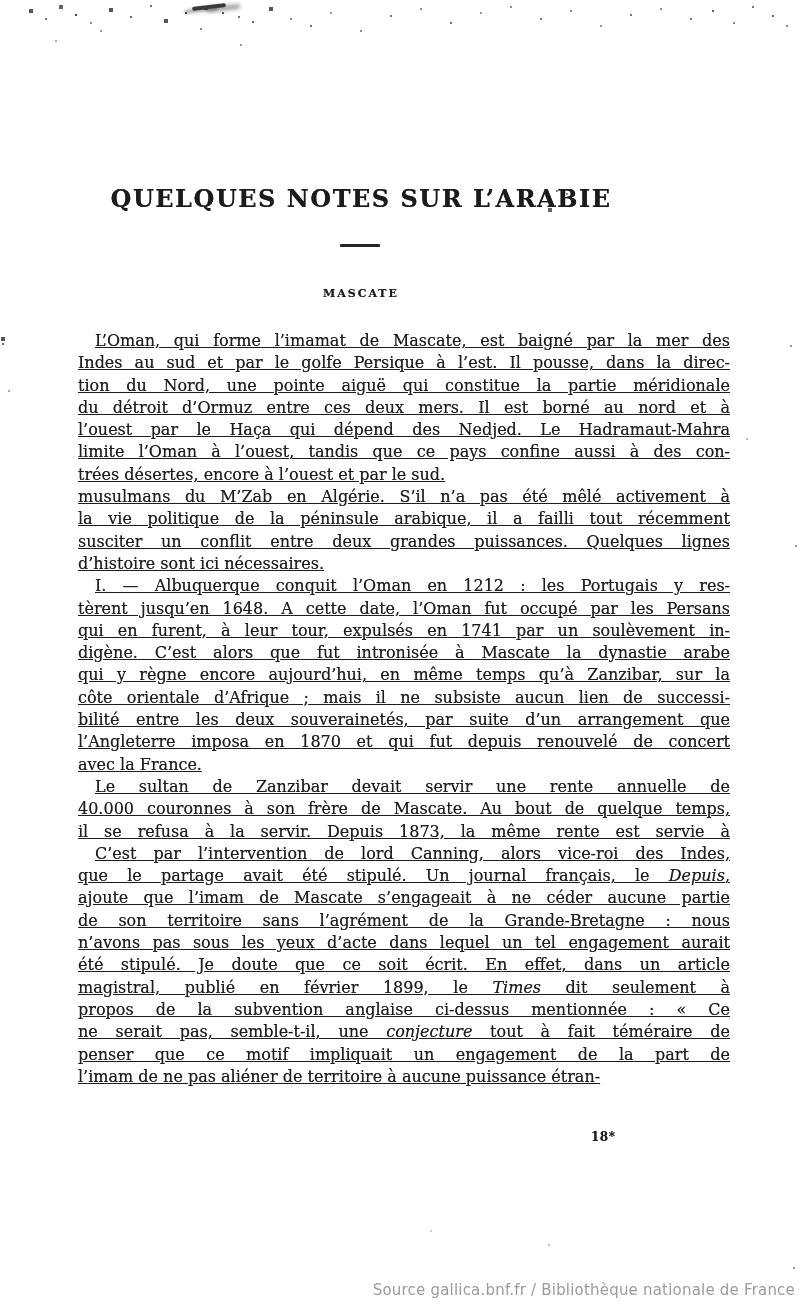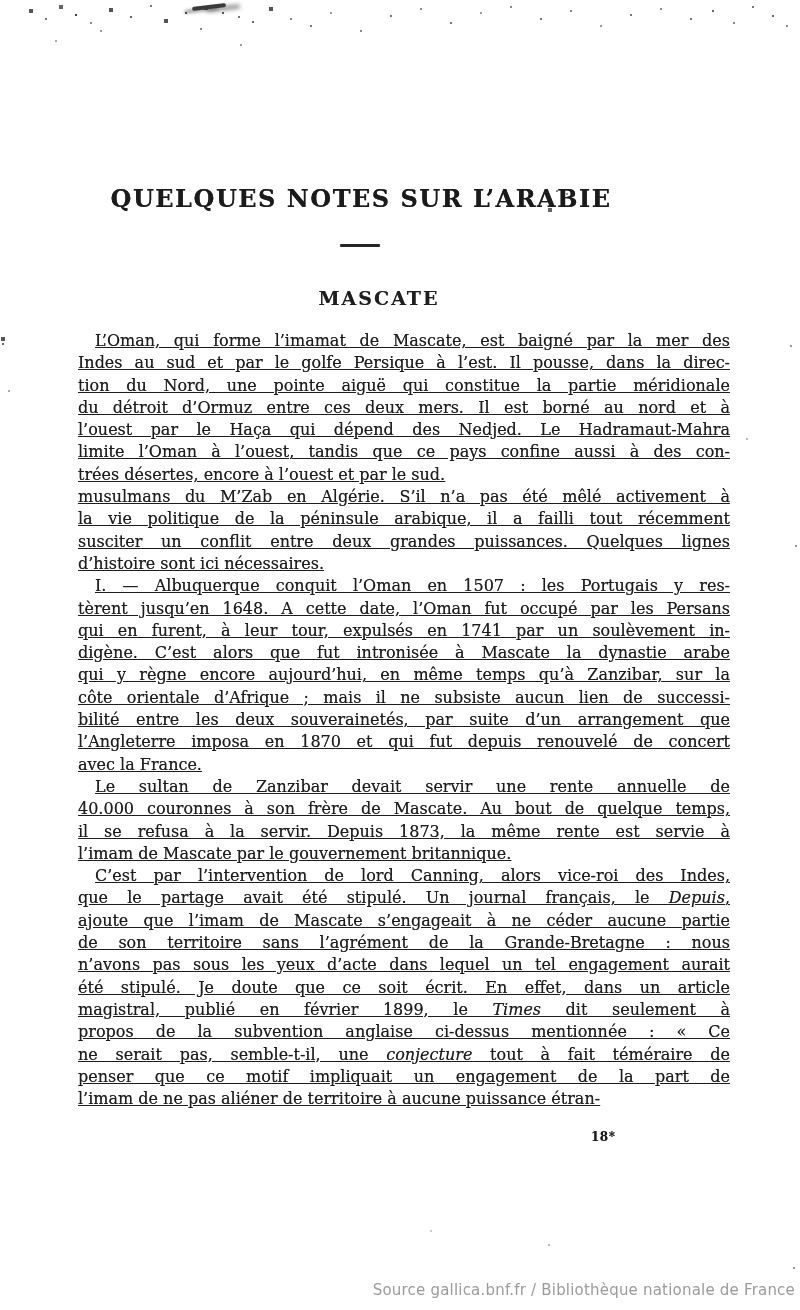--- a/index.html
+++ b/index.html
@@ -71,26 +71,25 @@
     width: 40px; height: 3px;
     background: #252525;
     border-radius: 1px;
   }
   .section-heading {
     position: absolute;
     left: 0; top: 287px;
     width: 722px;
     margin: 0;
     text-align: center;
-    font-size: 19px;
+    font-size: 11px;
     font-weight: bold;
     letter-spacing: 2px;
     color: #1e1e1e;
     text-shadow: 0 0 0.5px rgba(20,20,20,.6);
-    padding-left: 18px;
   }
 
   .doc-body {
     position: absolute;
     left: 78px; top: 330px;
     width: 652px;
     font-size: 16px;
     line-height: 22.3px;
     color: #1d1d1d;
     text-shadow: 0 0 0.45px rgba(25,25,25,.65);
@@ -142,33 +141,32 @@
       <div class="line">Indes au sud et par le golfe Persique à l’est. Il pousse, dans la direc-</div>
       <div class="line">tion du Nord, une pointe aiguë qui constitue la partie méridionale</div>
       <div class="line">du détroit d’Ormuz entre ces deux mers. Il est borné au nord et à</div>
       <div class="line">l’ouest par le Haça qui dépend des Nedjed. Le Hadramaut-Mahra</div>
       <div class="line">limite l’Oman à l’ouest, tandis que ce pays confine aussi à des con-</div>
       <div class="line last">trées désertes, encore à l’ouest et par le sud.</div>
       <div class="line">musulmans du M’Zab en Algérie. S’il n’a pas été mêlé activement à</div>
       <div class="line">la vie politique de la péninsule arabique, il a failli tout récemment</div>
       <div class="line">susciter un conflit entre deux grandes puissances. Quelques lignes</div>
       <div class="line last">d’histoire sont ici nécessaires.</div>
-      <div class="line first">I. — Albuquerque conquit l’Oman en 1507 : les Portugais y res-</div>
+      <div class="line first">I. — Albuquerque conquit l’Oman en 1212 : les Portugais y res-</div>
       <div class="line">tèrent jusqu’en 1648. A cette date, l’Oman fut occupé par les Persans</div>
       <div class="line">qui en furent, à leur tour, expulsés en 1741 par un soulèvement in-</div>
       <div class="line">digène. C’est alors que fut intronisée à Mascate la dynastie arabe</div>
       <div class="line">qui y règne encore aujourd’hui, en même temps qu’à Zanzibar, sur la</div>
       <div class="line">côte orientale d’Afrique ; mais il ne subsiste aucun lien de successi-</div>
       <div class="line">bilité entre les deux souverainetés, par suite d’un arrangement que</div>
       <div class="line">l’Angleterre imposa en 1870 et qui fut depuis renouvelé de concert</div>
       <div class="line last">avec la France.</div>
       <div class="line first">Le sultan de Zanzibar devait servir une rente annuelle de</div>
       <div class="line">40.000 couronnes à son frère de Mascate. Au bout de quelque temps,</div>
       <div class="line">il se refusa à la servir. Depuis 1873, la même rente est servie à</div>
-      <div class="line last">l’imam de Mascate par le gouvernement britannique.</div>
       <div class="line first">C’est par l’intervention de lord Canning, alors vice-roi des Indes,</div>
       <div class="line">que le partage avait été stipulé. Un journal français, le <i>Depuis</i>,</div>
       <div class="line">ajoute que l’imam de Mascate s’engageait à ne céder aucune partie</div>
       <div class="line">de son territoire sans l’agrément de la Grande-Bretagne : nous</div>
       <div class="line">n’avons pas sous les yeux d’acte dans lequel un tel engagement aurait</div>
       <div class="line">été stipulé. Je doute que ce soit écrit. En effet, dans un article</div>
       <div class="line">magistral, publié en février 1899, le <i>Times</i> dit seulement à</div>
       <div class="line">propos de la subvention anglaise ci-dessus mentionnée : « Ce</div>
       <div class="line">ne serait pas, semble-t-il, une <i>conjecture</i> tout à fait téméraire de</div>
       <div class="line">penser que ce motif impliquait un engagement de la part de</div>

